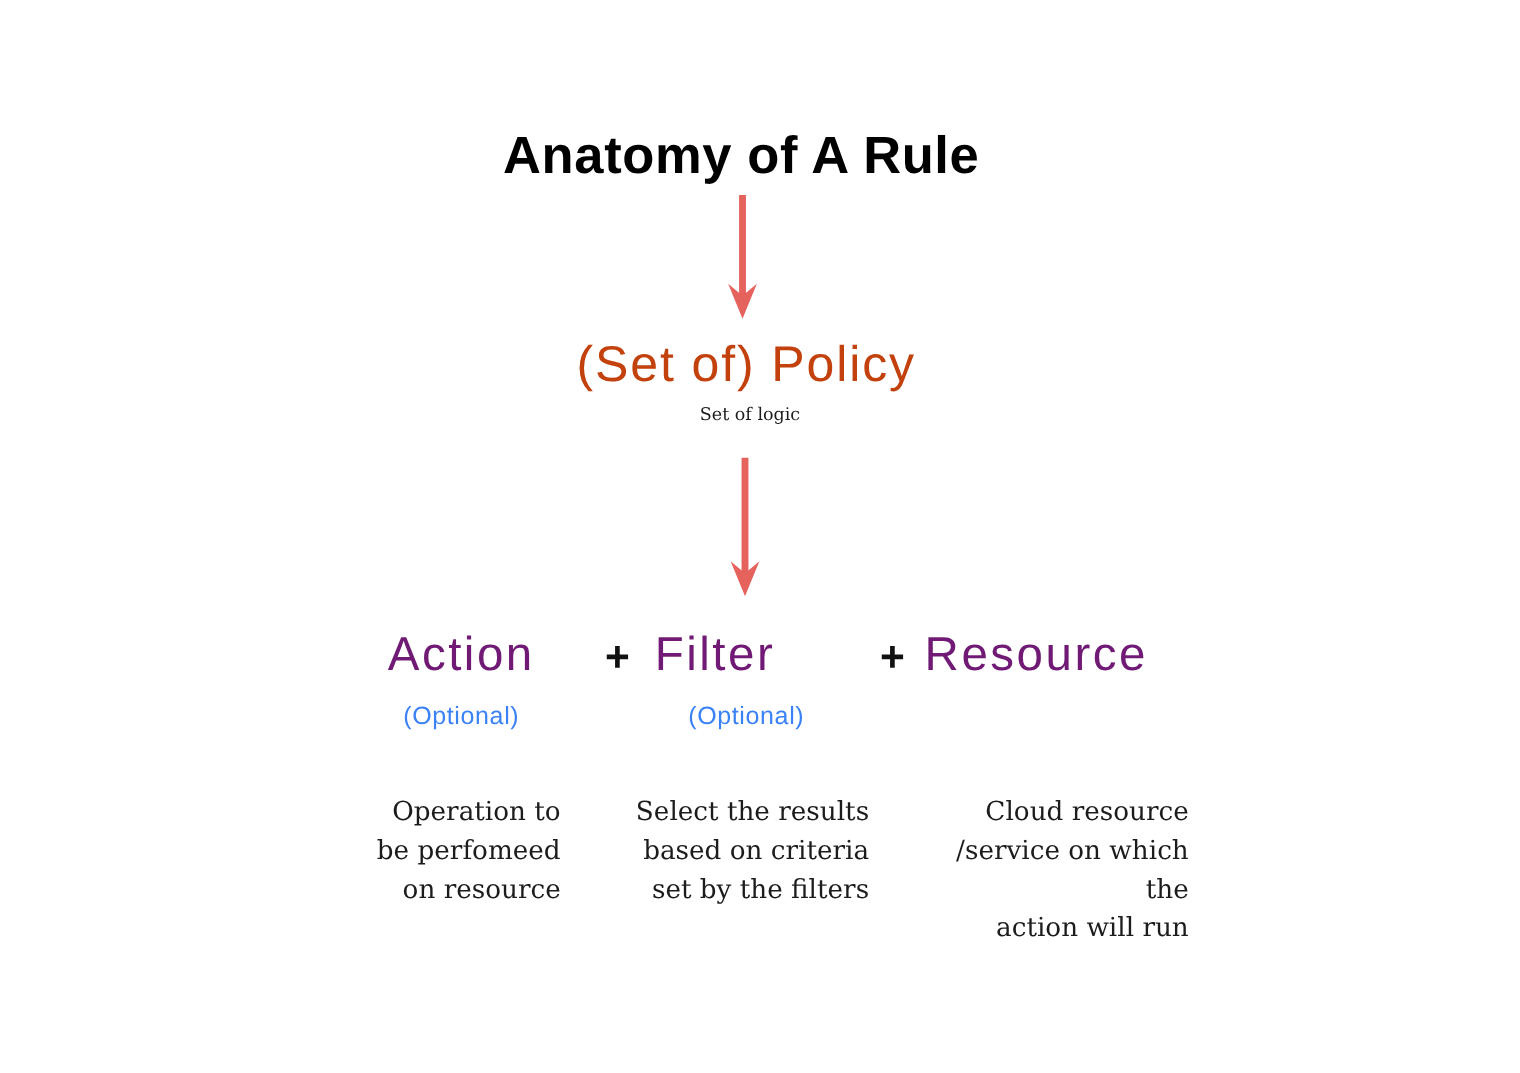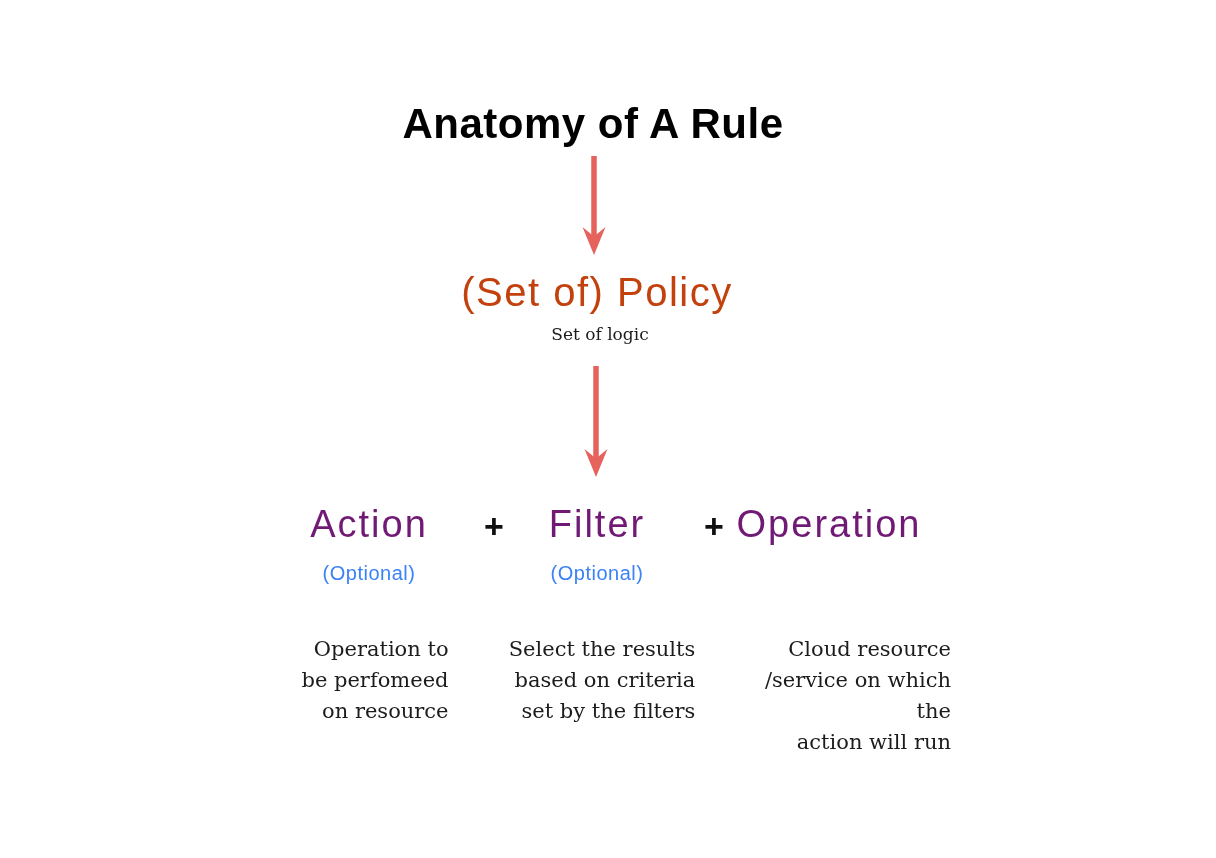--- a/index.html
+++ b/index.html
@@ -35,21 +35,21 @@
     font-size: 40px;
     font-weight: 300;
     letter-spacing: 1.5px;
     color: #c2410c;
     line-height: 1.2;
   }
   .policy-sub {
     top: 324px;
     left: 600px;
     font-family: "DejaVu Serif", serif;
-    font-size: 17px;
+    font-size: 14px;
     color: #1c1c1c;
     line-height: 1.2;
   }
   .component-name {
     top: 503px;
     font-size: 38px;
     font-weight: 300;
     letter-spacing: 2px;
     color: #701a75;
     line-height: 1.15;
@@ -103,25 +103,25 @@
 
   <svg class="arrow arrow-2" width="30" height="112" viewBox="0 0 30 112" aria-hidden="true">
     <rect x="12.25" y="0" width="5.5" height="96" fill="#e5625d"></rect>
     <polygon points="3.5,83 15,92.5 26.5,83 15,111" fill="#e5625d"></polygon>
   </svg>
 
   <div class="abs component-name" style="left:369px;">Action</div>
 
   <div class="abs plus-sign" style="left:494px;">+</div>
 
-  <div class="abs component-name" style="left:597px;">Filter</div>
+  <div class="abs component-name" style="left:572px;">Filter</div>
 
   <div class="abs plus-sign" style="left:714px;">+</div>
 
-  <div class="abs component-name" style="left:829px;">Operation</div>
+  <div class="abs component-name" style="left:829px;">Resource</div>
 
   <div class="abs optional" style="left:369px;">(Optional)</div>
 
   <div class="abs optional" style="left:597px;">(Optional)</div>
 
   <div class="abs description" style="left:375px;">Operation to
 be perfomeed
 on resource</div>
 
   <div class="abs description" style="left:850px;">Cloud resource

